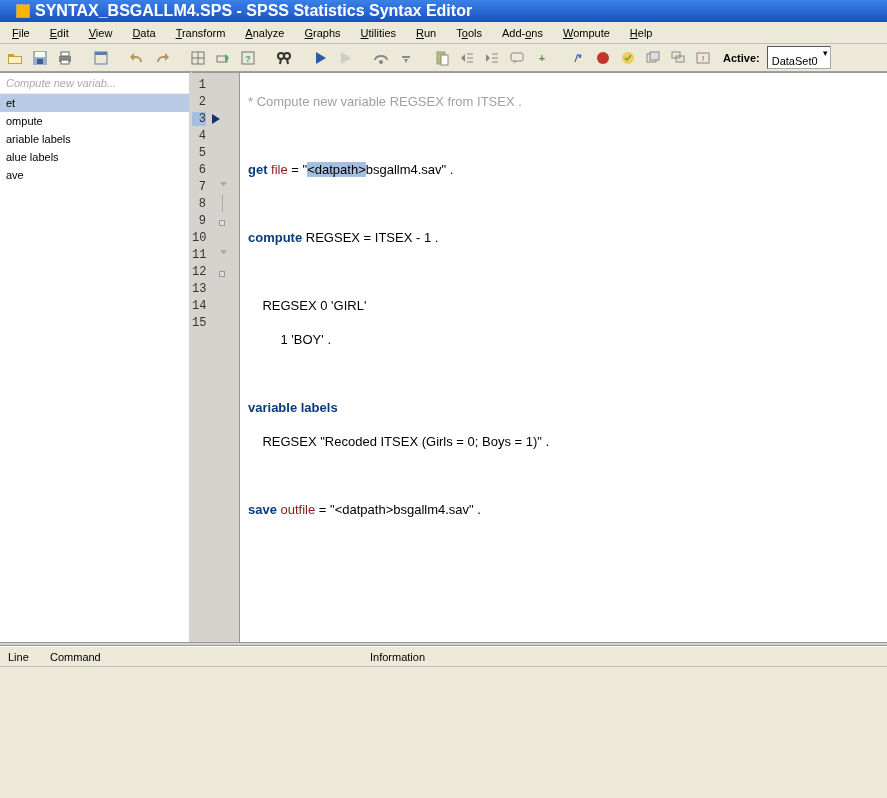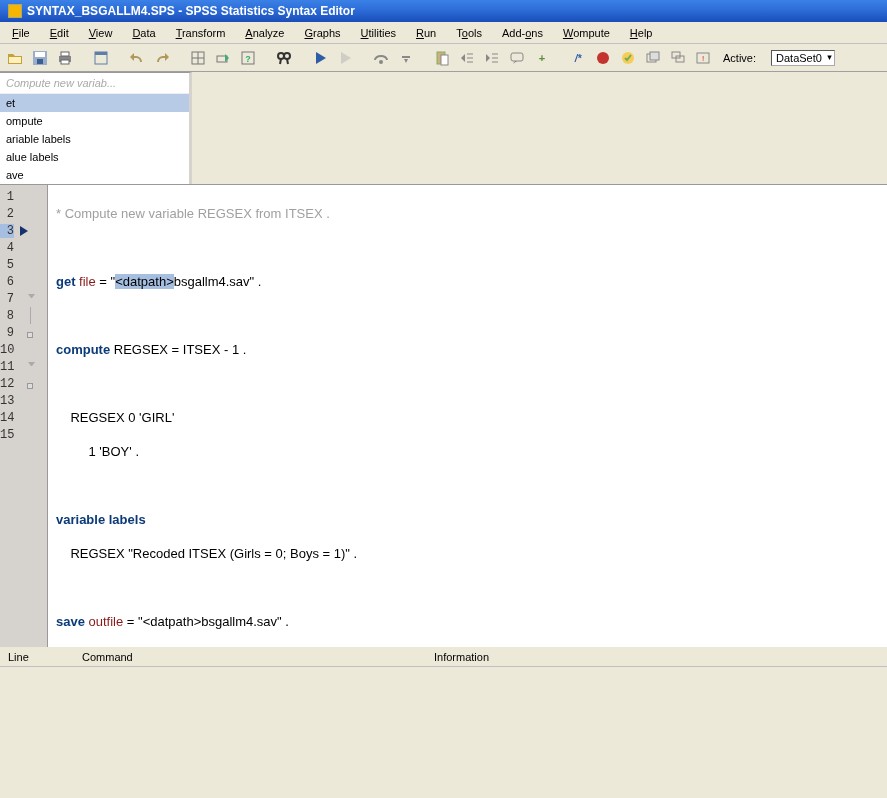--- a/index.html
+++ b/index.html
@@ -9,24 +9,24 @@
     width: 887px;
     height: 798px;
     background: #ece9d8;
     overflow: hidden;
   }
   .titlebar {
     height: 22px;
     background: linear-gradient(to bottom, #3a81e6 0%, #2b6ad6 50%, #1a4db8 100%);
     color: #fff;
     font-weight: bold;
-    font-size: 12px;
+    font-size: 16px;
     display: flex;
     align-items: center;
-    padding-left: 8px;
+    padding-left: 16px;
   }
   .titlebar .ticon {
     width: 14px; height: 14px;
     background: #f7b500;
     margin-right: 5px;
     border: 1px solid #aa7;
   }
   .menubar {
     height: 22px;
     background: #ece9d8;
@@ -53,36 +53,35 @@
   }
   .tb-btn {
     width: 22px; height: 22px;
     border: 1px solid transparent;
     display: flex; align-items: center; justify-content: center;
     cursor: default;
     background: transparent;
   }
   .tb-sep { width: 8px; height: 22px; }
   .tb-svg { width: 16px; height: 16px; }
-  .active-lbl { margin-left: 6px; margin-right: 12px; color: #000; }
+  .active-lbl { margin-left: 6px; margin-right: 4px; color: #000; font-weight: bold; }
   .dataset-sel {
     background: #fff;
     border: 1px inset #aaa;
-    padding: 1px 12px 1px 4px;
+    padding: 8px 12px 1px 4px;
     font-size: 11px;
     position: relative;
   }
   .dataset-sel::after {
     content: "\25BE";
     position: absolute; right: 2px; top: 1px; font-size: 9px;
   }
   .main-area {
     display: flex;
     height: 570px;
-    flex-direction: column;
   }
   .nav-panel {
     width: 192px;
     background: #fff;
     border-right: 3px solid #d6d3ce;
     border-top: 1px solid #999;
   }
   .nav-header {
     padding: 4px 6px;
     color: #aaa;
@@ -177,21 +176,20 @@
     flex-direction: column;
     border-top: 1px solid #fff;
     background: #ece9d8;
   }
   .output-header {
     height: 20px;
     background: #ece9d8;
     border-bottom: 1px solid #c0c0c0;
     display: flex;
     align-items: center;
-    gap: 32px;
   }
   .output-header .col-line { width: 50px; padding-left: 8px; }
   .output-header .col-cmd { width: 320px; }
   .output-header .col-info { flex: 1; }
   .output-body {
     flex: 1;
     background: #ece9d8;
   }
 </style>
 </head>

